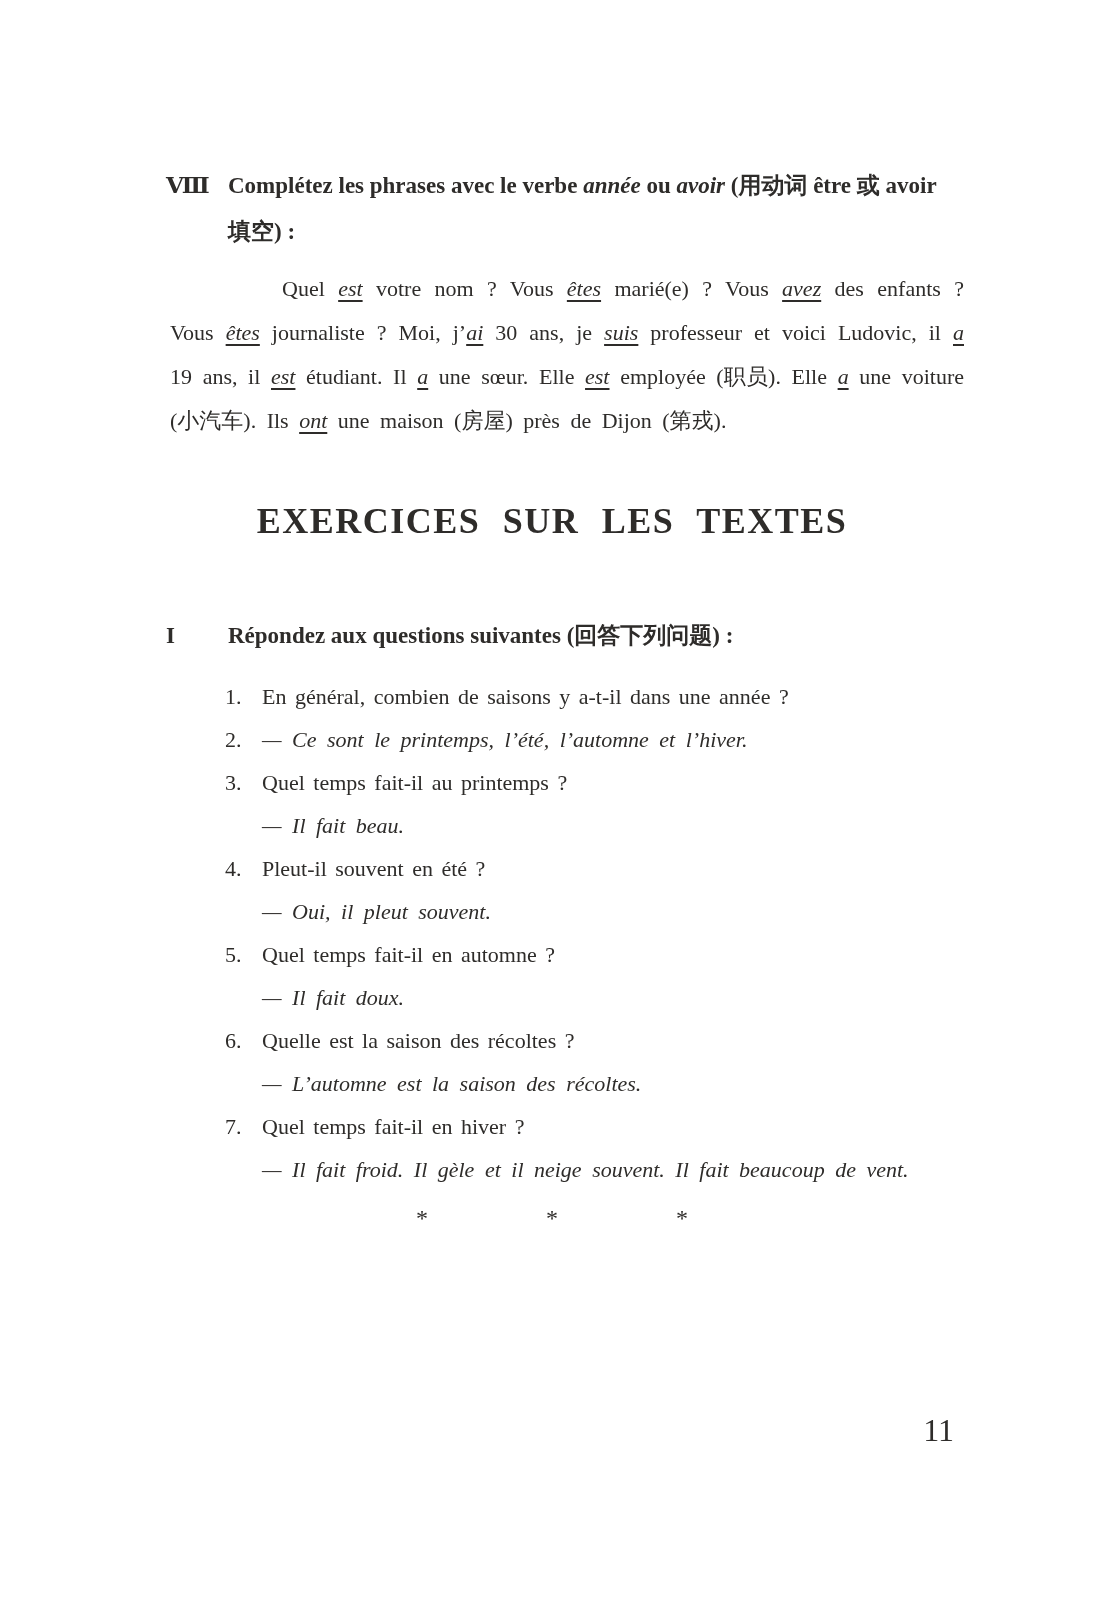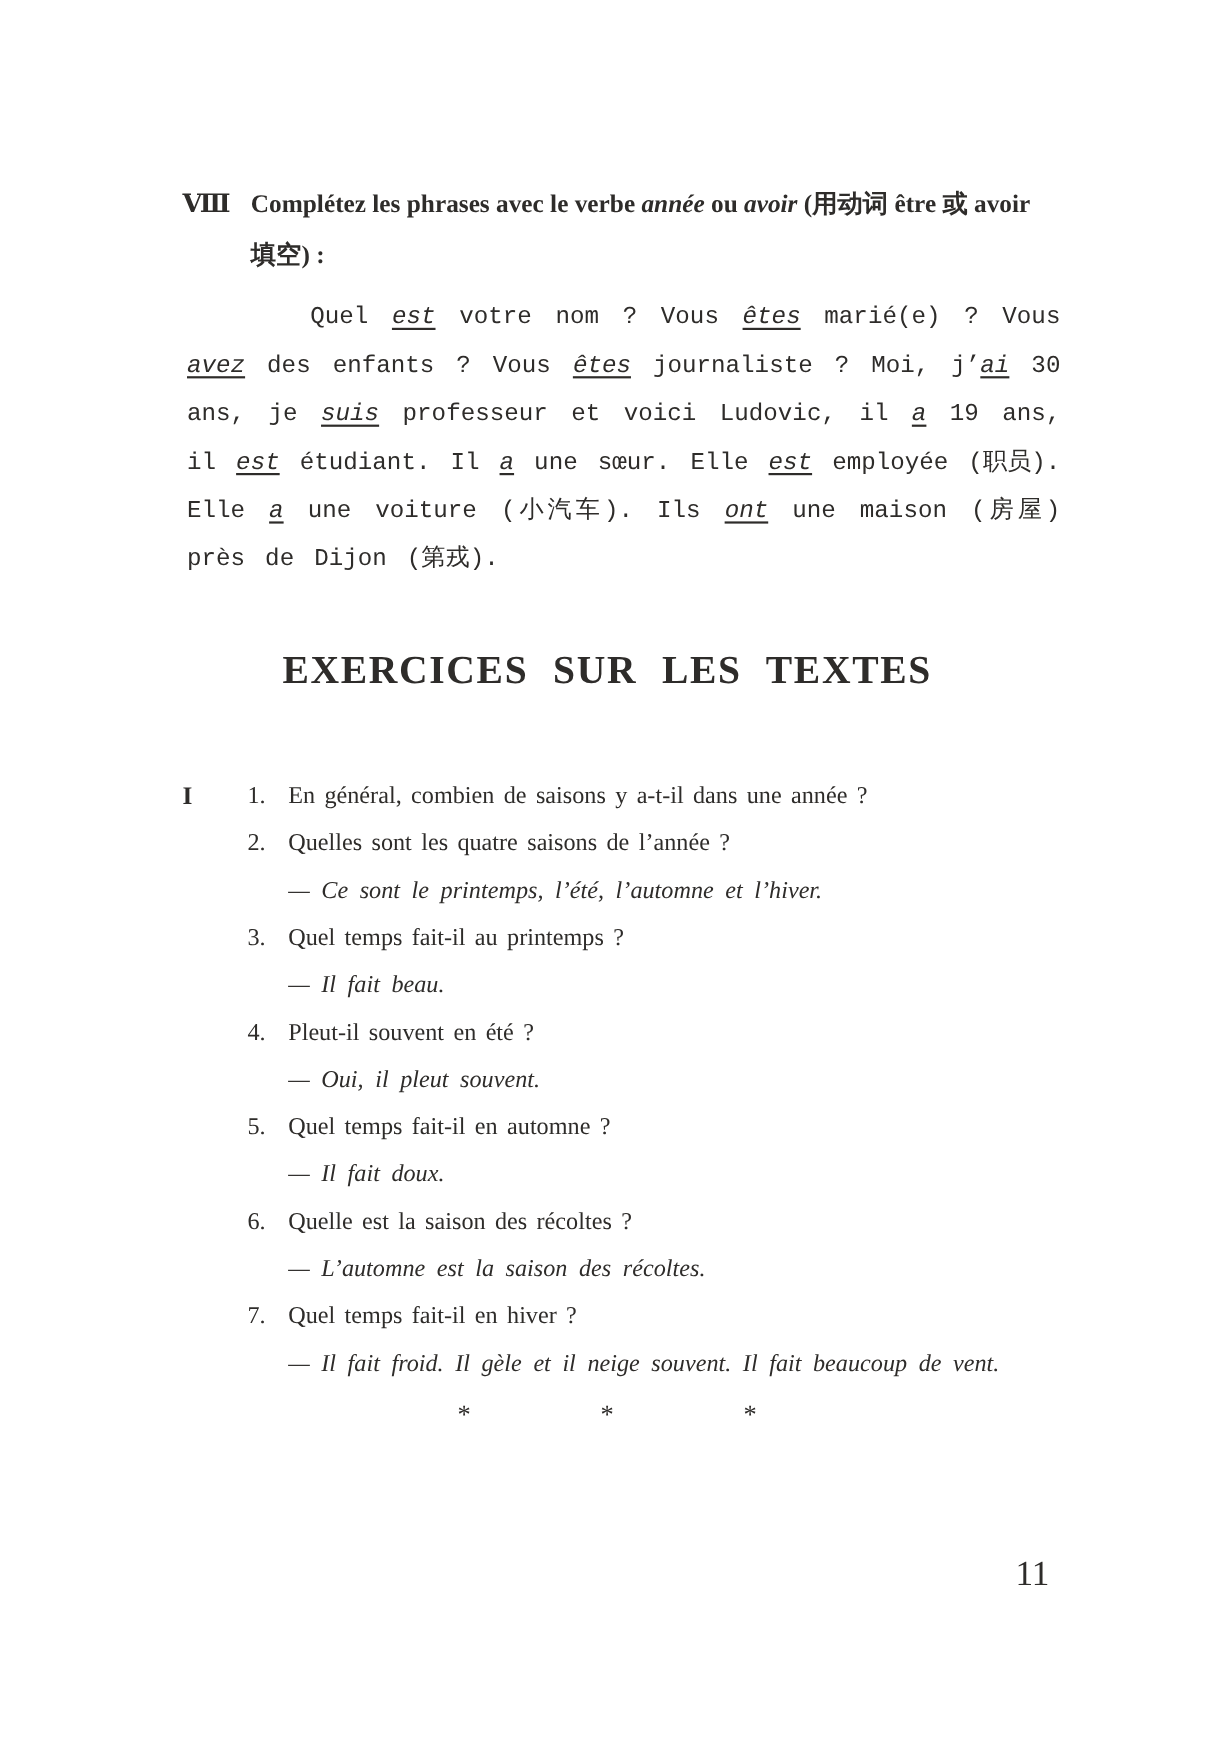--- a/index.html
+++ b/index.html
@@ -45,21 +45,20 @@
     text-decoration: underline;
     text-decoration-thickness: 1.5px;
     text-underline-offset: 4px;
   }
   .fill-paragraph {
     margin: 12px 140px 0 170px;
     text-align: justify;
     text-indent: 112px;
     line-height: 44px;
     word-spacing: 5px;
-    font-family: Liberation Mono, monospace;
   }
   .main-heading {
     margin: 58px 0 0 0;
     text-align: center;
     font-size: 36px;
     font-weight: bold;
     letter-spacing: 1.5px;
     word-spacing: 12px;
     line-height: 40px;
   }
@@ -117,35 +116,35 @@
       <span><span class="seg-b">Complétez les phrases avec le verbe </span><span class="seg-bi">année</span><span class="seg-b"> ou </span><span class="seg-bi">avoir</span><span class="seg-b"> (用动词 être 或 avoir 填空) :</span></span>
     </div>
     <p class="fill-paragraph"><span class="seg-n">Quel </span><span class="seg-u">est</span><span class="seg-n"> votre nom ? Vous </span><span class="seg-u">êtes</span><span class="seg-n"> marié(e) ? Vous </span><span class="seg-u">avez</span><span class="seg-n"> des enfants ? Vous </span><span class="seg-u">êtes</span><span class="seg-n"> journaliste ? Moi, j’</span><span class="seg-u">ai</span><span class="seg-n"> 30 ans, je </span><span class="seg-u">suis</span><span class="seg-n"> professeur et voici Ludovic, il </span><span class="seg-u">a</span><span class="seg-n"> 19 ans, il </span><span class="seg-u">est</span><span class="seg-n"> étudiant. Il </span><span class="seg-u">a</span><span class="seg-n"> une sœur. Elle </span><span class="seg-u">est</span><span class="seg-n"> employée (职员). Elle </span><span class="seg-u">a</span><span class="seg-n"> une voiture (小汽车). Ils </span><span class="seg-u">ont</span><span class="seg-n"> une maison (房屋) près de Dijon (第戎).</span></p>
   </section>
 
   <h1 class="main-heading">EXERCICES SUR LES TEXTES</h1>
 
   <section class="section-i">
     <div class="ex-heading">
       <span class="ex-label">I</span>
+      <span>Répondez aux questions suivantes (回答下列问题) :</span>
     </div>
 
     <div class="qa-list">
 
       <div class="qa-item">
         <div class="q-line">
           <span class="q-number">1.</span>
           <span>En général, combien de saisons y a-t-il dans une année ?</span>
         </div>
       </div>
 
       <div class="qa-item">
         <div class="q-line">
           <span class="q-number">2.</span>
-          <span>Quelles sont les quatre saisons de l’année ?</span>
         </div>
         <div class="answer">— Ce sont le printemps, l’été, l’automne et l’hiver.</div>
       </div>
 
       <div class="qa-item">
         <div class="q-line">
           <span class="q-number">3.</span>
           <span>Quel temps fait-il au printemps ?</span>
         </div>
         <div class="answer">— Il fait beau.</div>

